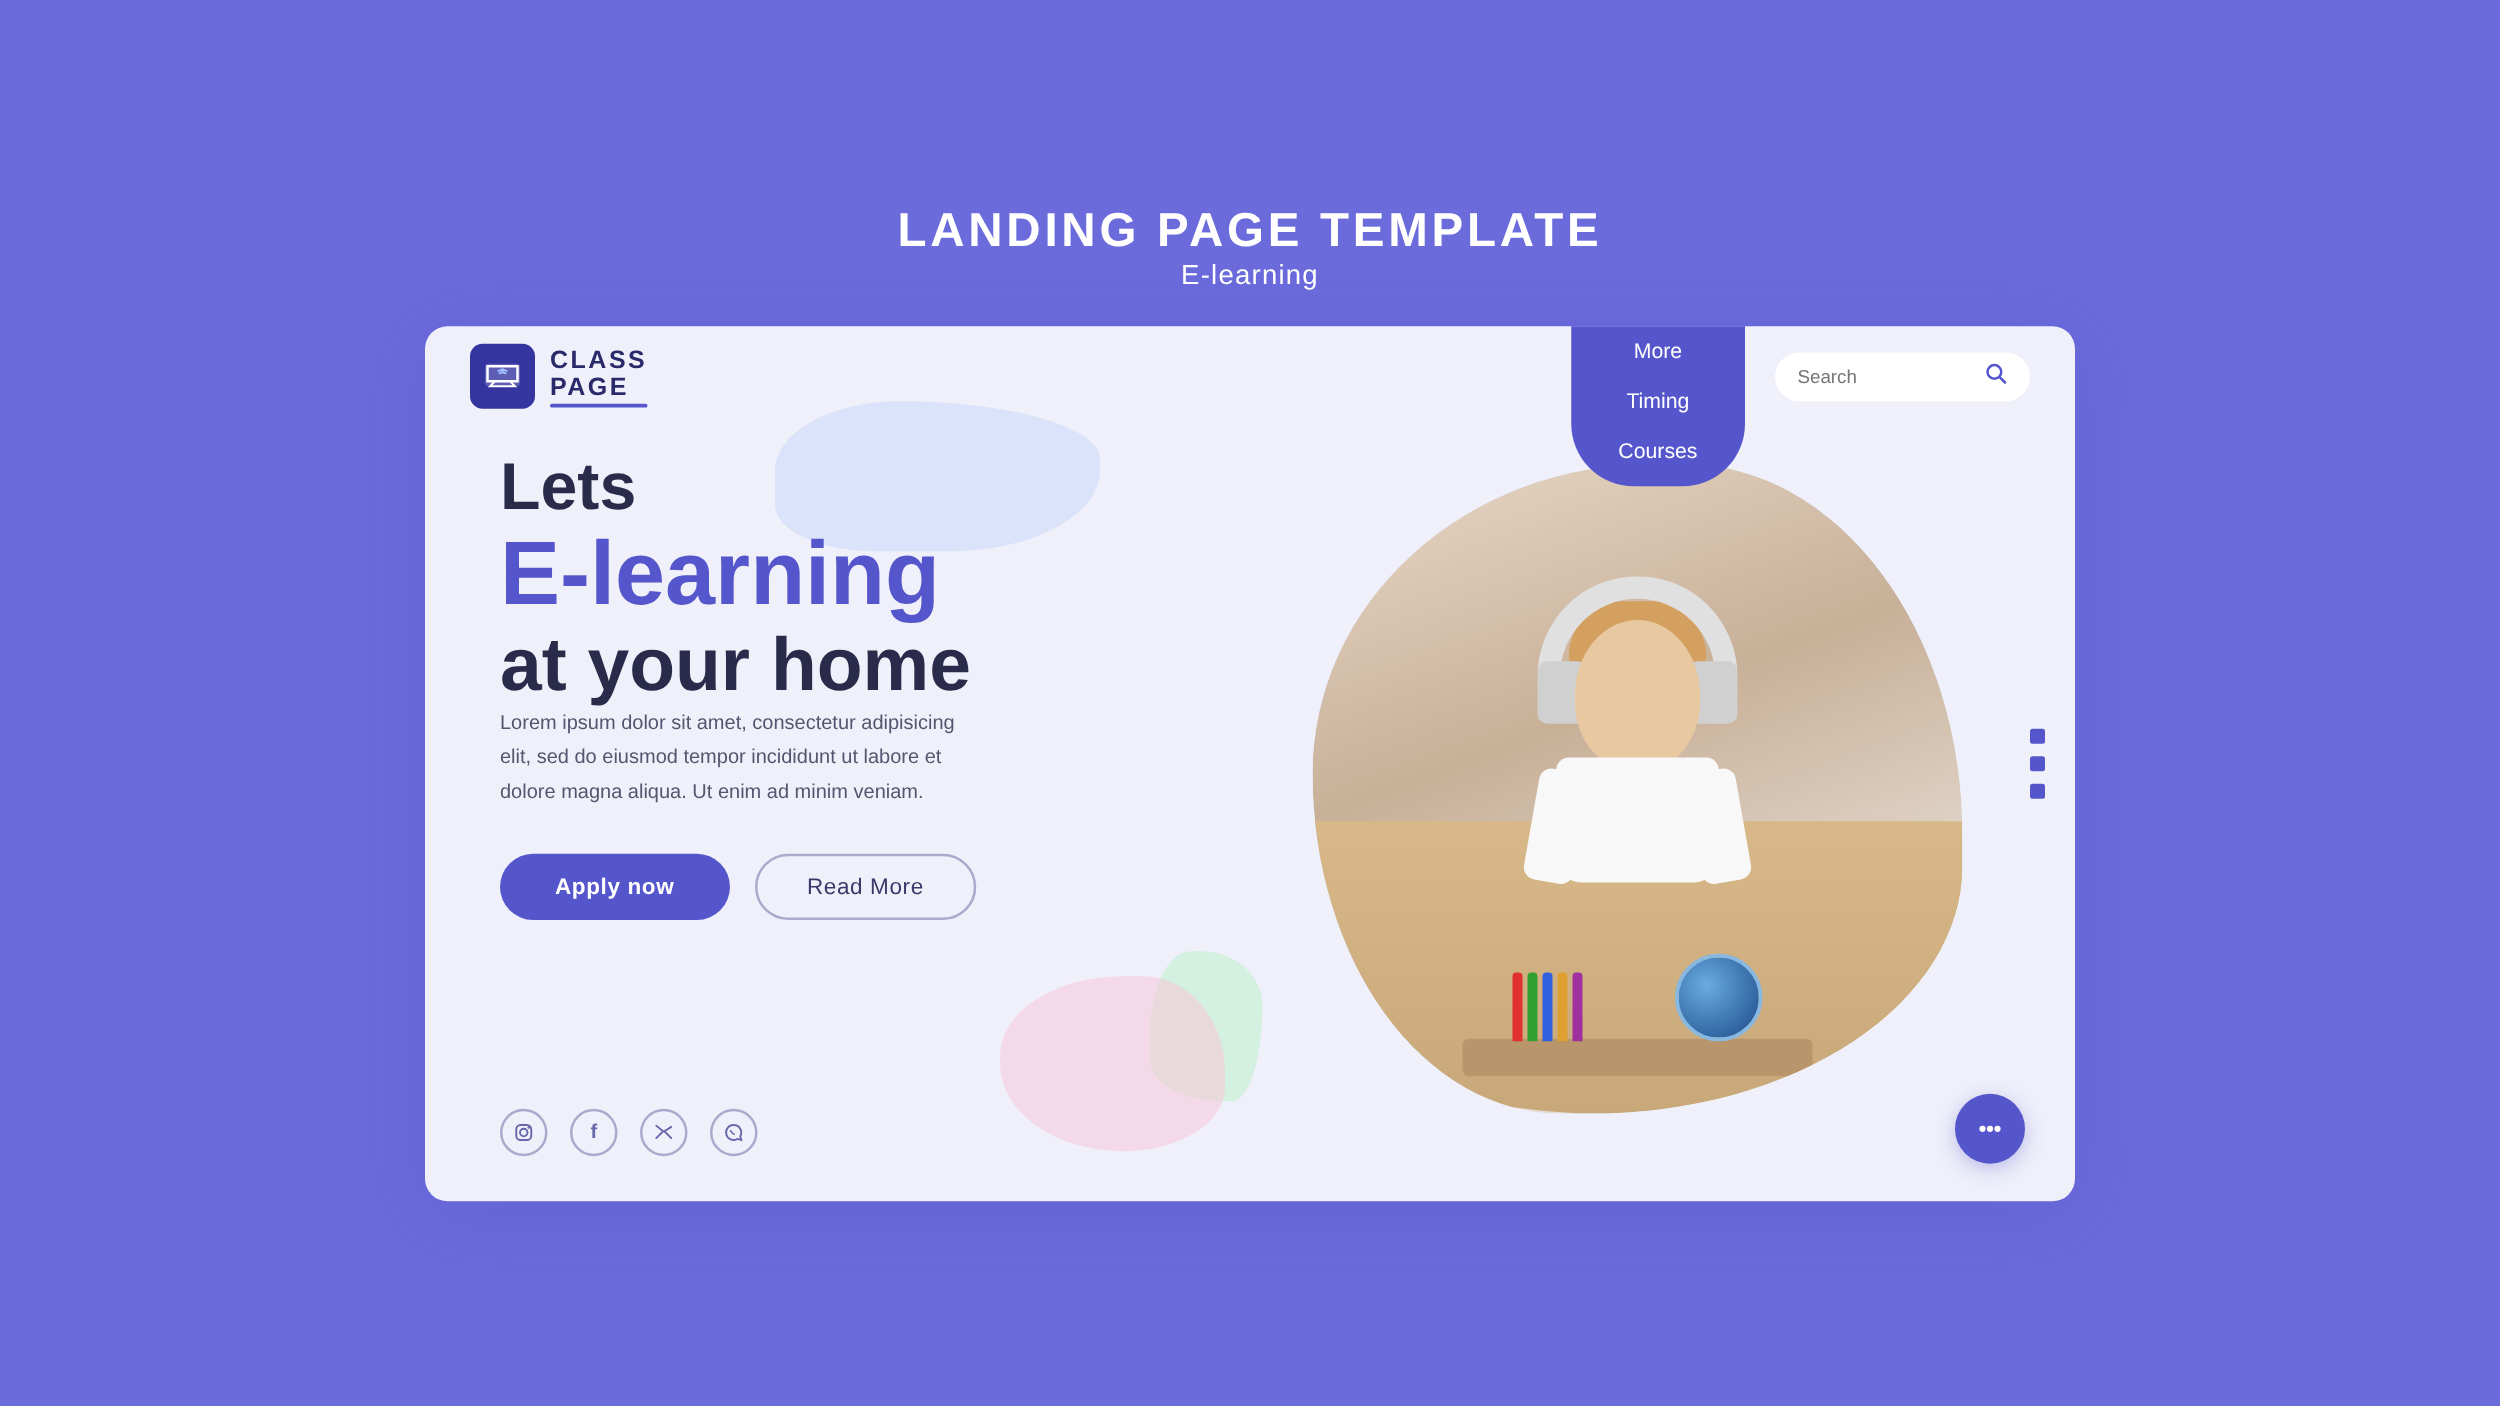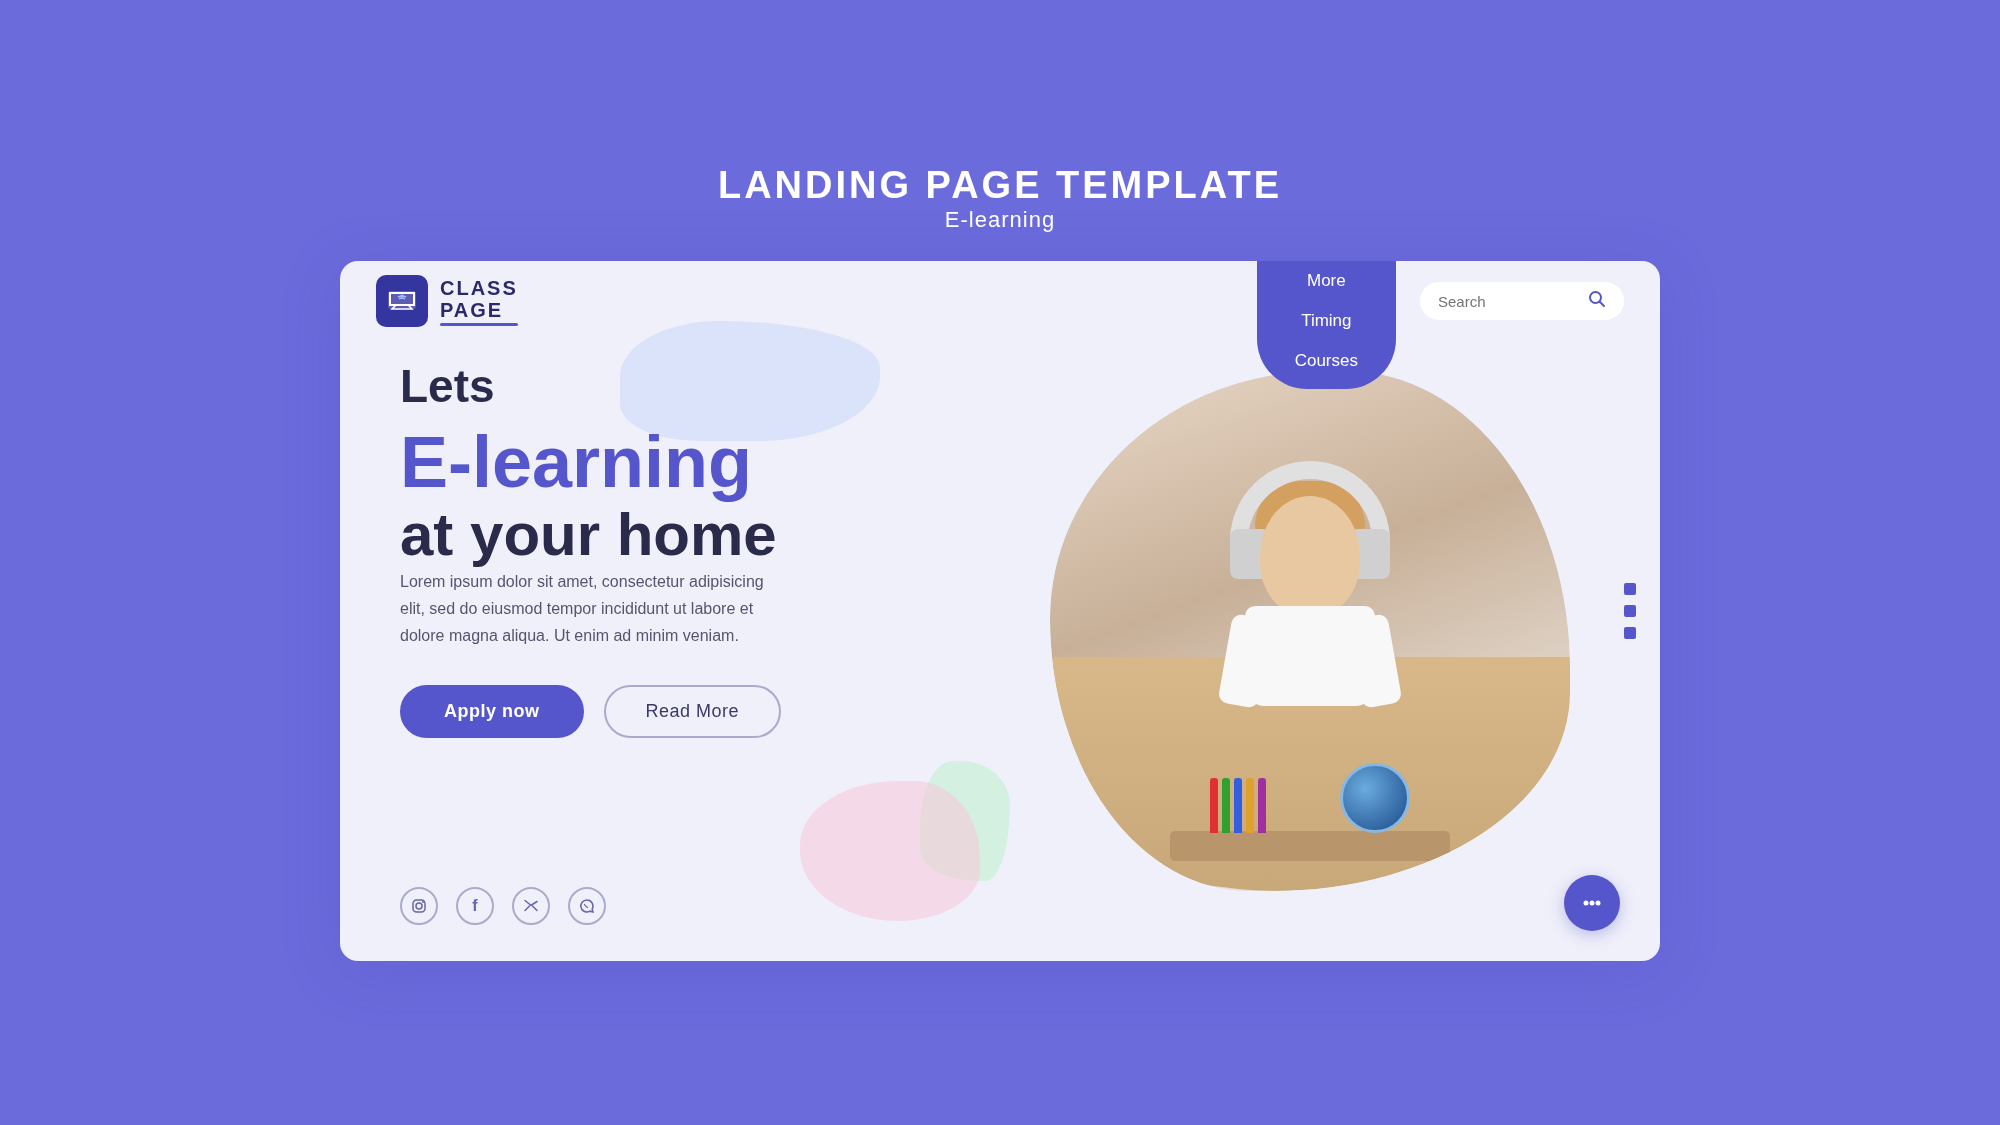--- a/index.html
+++ b/index.html
@@ -304,25 +304,25 @@
 
     
     .content-area {
       position: absolute;
       top: 100px;
       left: 60px;
       max-width: 580px;
       z-index: 5;
     }
     .lets-text {
-      font-size: 46px;
+      font-size: 53px;
       font-weight: 700;
       color: #2a2a4a;
       line-height: 1.1;
-      margin-bottom: 14px;
+      margin-bottom: 4px;
     }
     .elearning-text {
       font-size: 72px;
       font-weight: 800;
       color: #5555cc;
       line-height: 1.0;
       margin-bottom: 4px;
     }
     .home-text {
       font-size: 60px;

